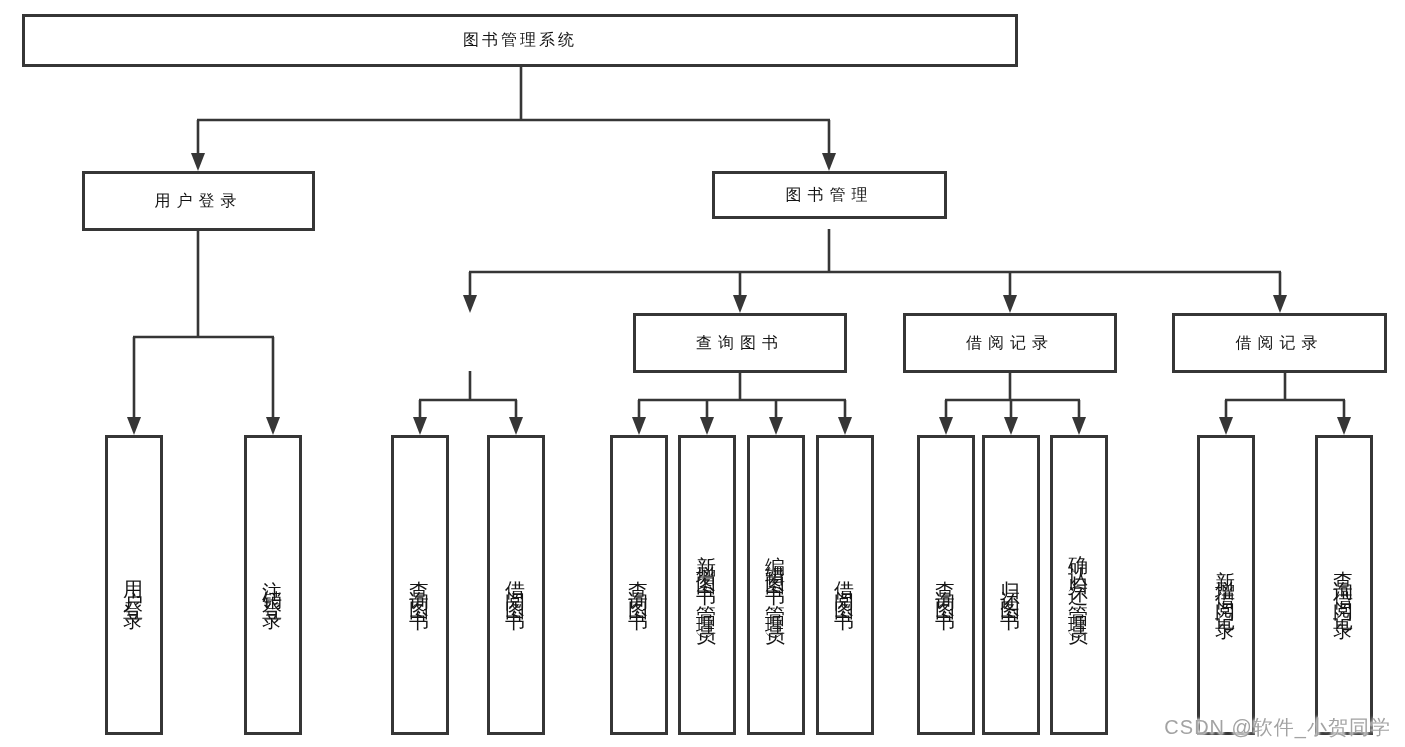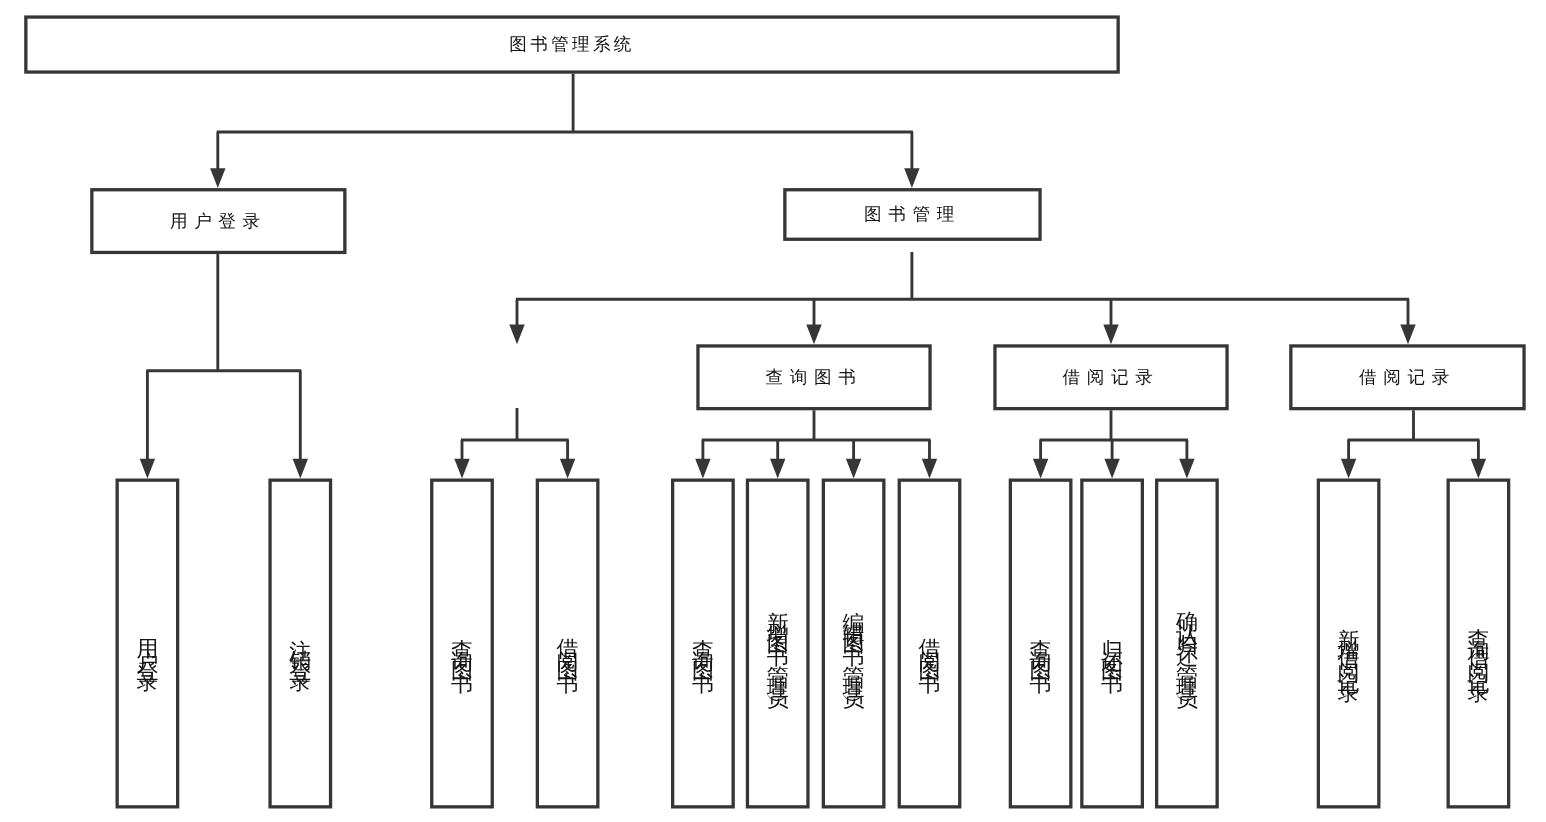--- a/index.html
+++ b/index.html
@@ -81,14 +81,15 @@
   <div class="box v" style="left:747px;top:435px;width:58px;height:300px">编辑图书（管理员）</div>
   <div class="box v" style="left:816px;top:435px;width:58px;height:300px">借阅图书</div>
 
   <div class="box v" style="left:917px;top:435px;width:58px;height:300px">查询图书</div>
   <div class="box v" style="left:982px;top:435px;width:58px;height:300px">归还图书</div>
   <div class="box v" style="left:1050px;top:435px;width:58px;height:300px">确认归还（管理员）</div>
 
   <div class="box v" style="left:1197px;top:435px;width:58px;height:300px">新增借阅记录</div>
   <div class="box v" style="left:1315px;top:435px;width:58px;height:300px">查询借阅记录</div>
 
+  <div class="watermark">CSDN @软件_小贺同学</div>
 
 </div>
 
 </body></html>

